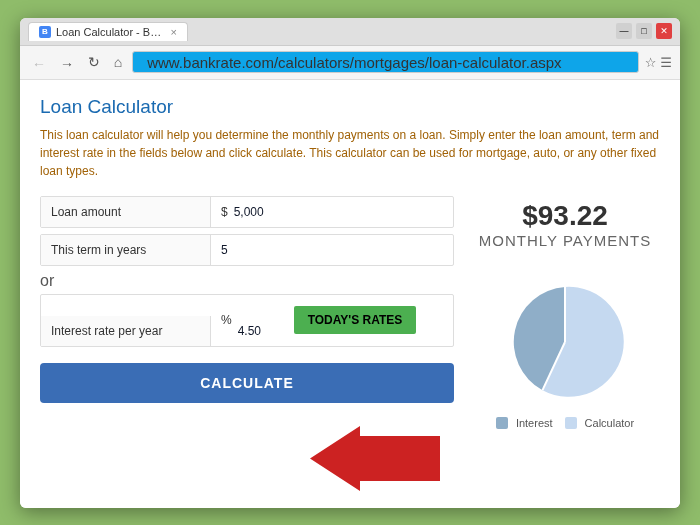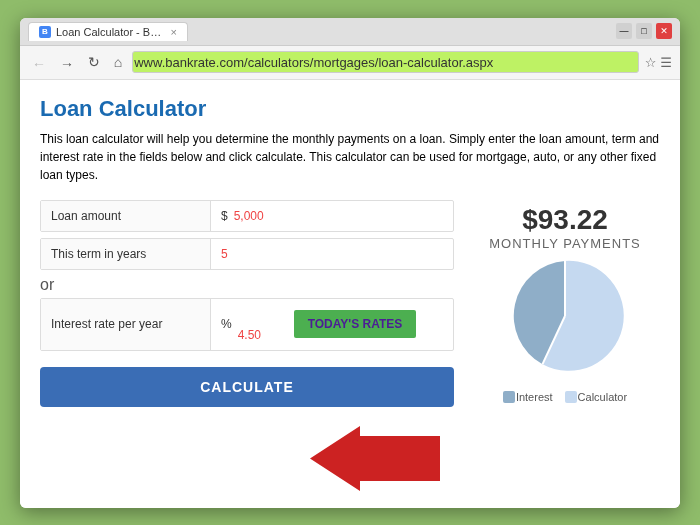--- a/index.html
+++ b/index.html
@@ -109,52 +109,52 @@
       color: #555;
       cursor: pointer;
       padding: 2px 4px;
     }
     .nav-btn.disabled { color: #bbb; cursor: default; }
     .address-input {
       flex: 1;
       height: 22px;
       border: 1px solid #ccc;
       border-radius: 3px;
-      padding: 0 1px;
-      font-size: 13px;
-      color: #333;
-      background: #bef264;
+      padding: 0 14px;
+      font-size: 15px;
+      color: #333;
+      background: #0ea5e9;
     }
     .addr-icons {
       display: flex;
       gap: 4px;
       align-items: center;
     }
     .addr-icon {
       font-size: 13px;
       color: #666;
     }
     
     .page-content {
       background: white;
       flex: 1;
       overflow-y: auto;
       overflow-x: hidden;
       padding: 16px 20px;
       position: relative;
     }
     .page-title {
-      font-size: 22px;
+      font-size: 19px;
       color: #1a6ab1;
-      font-weight: bold;
+      font-weight: normal;
       margin-bottom: 8px;
     }
     .page-description {
       font-size: 12px;
-      color: #000000;
+      color: #a16207;
       line-height: 1.5;
       margin-bottom: 16px;
     }
     
     .main-layout {
       display: flex;
       gap: 16px;
     }
     .form-section {
       flex: 1;
@@ -165,20 +165,21 @@
       display: flex;
       flex-direction: column;
       align-items: center;
     }
     
     .form-row {
       display: flex;
       border: 1px solid #ddd;
       margin-bottom: 6px;
       border-radius: 2px;
+      align-items: flex-end;
     }
     .form-label {
       background: #fafafa;
       padding: 8px 10px;
       font-size: 12px;
       color: #333;
       width: 170px;
       flex-shrink: 0;
       display: flex;
       align-items: center;
@@ -190,36 +191,36 @@
       color: #333;
       flex: 1;
       display: flex;
       align-items: center;
       gap: 6px;
     }
     .form-input {
       border: none;
       outline: none;
       font-size: 12px;
-      color: #ef4444;
+      color: #0f172a;
       background: transparent;
       width: 100%;
     }
     .currency-symbol {
       font-size: 12px;
       color: #333;
     }
     .or-text {
       font-size: 16px;
       color: #555;
       margin: 4px 0;
     }
     .rates-btn {
       background: #4caf50;
-      color: #4c1d95;
+      color: #000000;
       border: none;
       padding: 7px 14px;
       font-size: 12px;
       font-weight: bold;
       cursor: pointer;
       white-space: nowrap;
       border-radius: 2px;
     }
     .calculate-btn {
       background: #3a6db5;
@@ -236,43 +237,43 @@
     }
     
     .monthly-amount {
       font-size: 28px;
       font-weight: bold;
       color: #333;
       margin-top: 4px;
       text-align: center;
     }
     .monthly-label {
-      font-size: 13px;
+      font-size: 15px;
       color: #666;
       letter-spacing: 1px;
-      margin-bottom: 0;
+      margin-bottom: 28px;
     }
     
     .pie-container {
       position: relative;
       width: 130px;
       height: 130px;
       margin: 0 auto 10px;
     }
     .pie-legend {
       display: flex;
       gap: 12px;
       font-size: 11px;
       color: #555;
       justify-content: center;
     }
     .legend-item {
       display: flex;
       align-items: center;
-      gap: 1px;
+      gap: 8px;
     }
     .legend-dot {
       width: 12px;
       height: 12px;
       border-radius: 2px;
     }
     
     .arrow-container {
       position: absolute;
       bottom: 52px;

